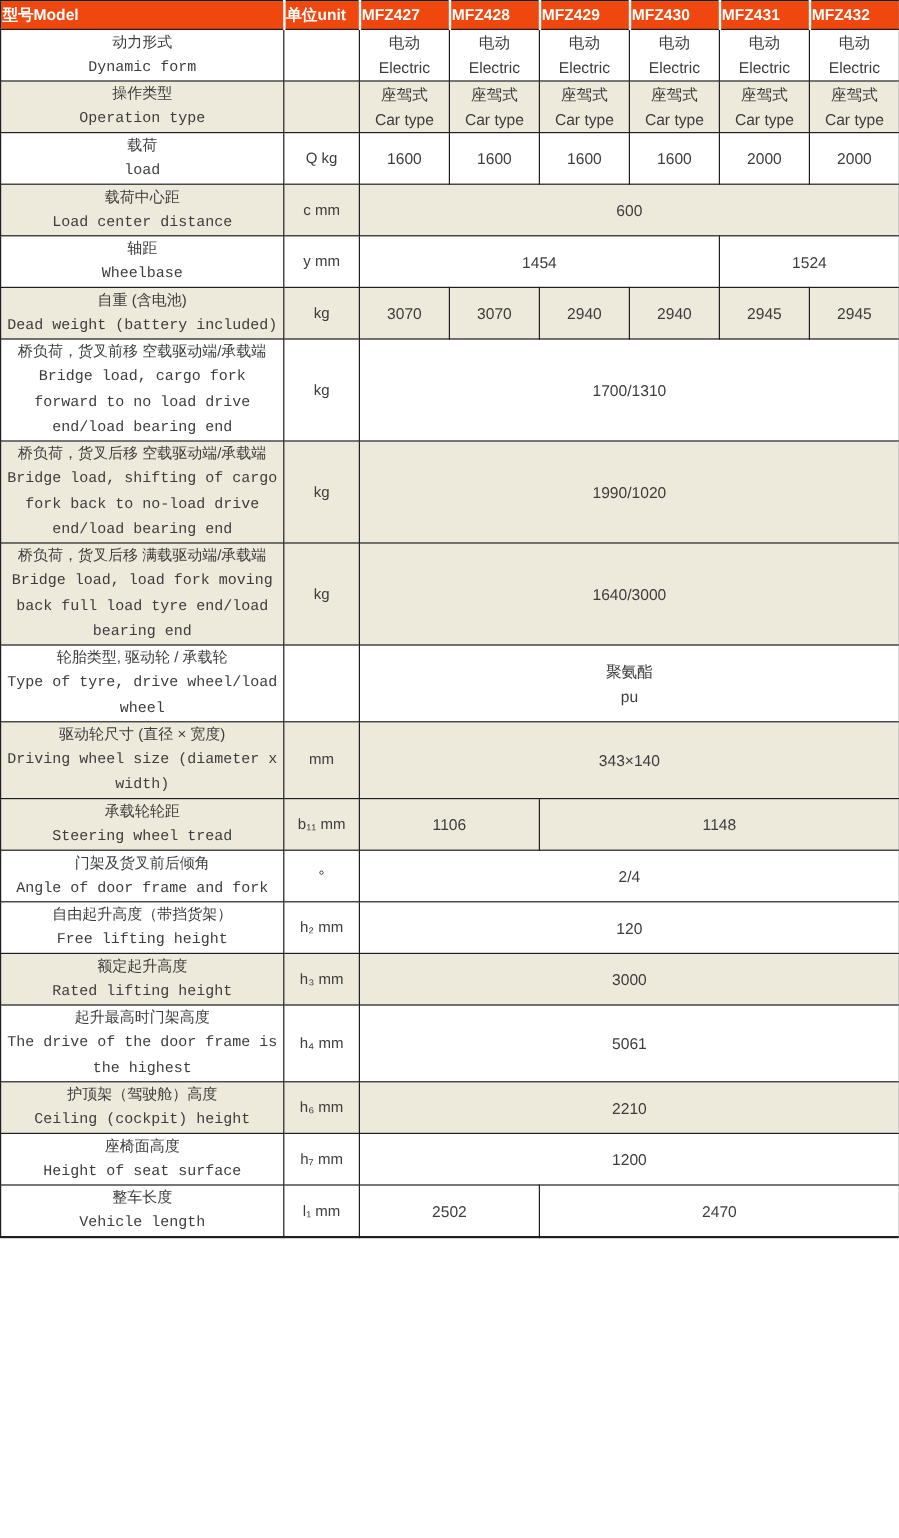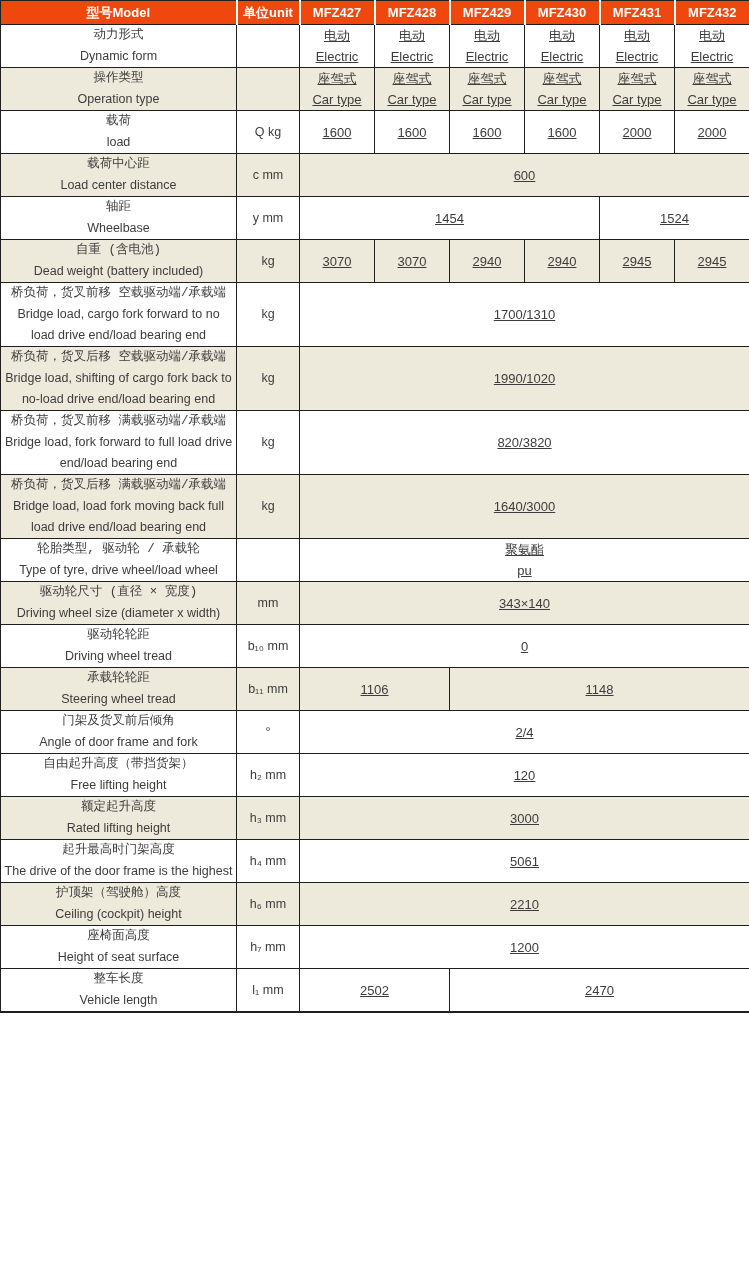--- a/index.html
+++ b/index.html
@@ -26,38 +26,38 @@
   thead th{
     background:var(--header-bg);
     color:var(--header-text);
     font-size:13px;
     font-weight:bold;
     height:24px;
     padding:2px 1px;
     border-top:1px solid var(--border);
     border-bottom:1px solid var(--border);
     border-right:2px solid #ffffff;
-    text-align:center;
+    text-align:left;
     vertical-align:middle;
   }
   thead th:last-child{border-right:1px solid var(--border);}
   tbody td{
     border:1px solid var(--border);
     text-align:center;
     vertical-align:middle;
     font-size:12.5px;
     line-height:21px;
     padding:0 3px;
     background:#ffffff;
   }
   tr.shaded td{background:var(--shaded-bg);}
-  td.label-cell .zh{display:block;font-family:Liberation Mono, monospace;}
-  td.label-cell .en{display:block;}
+  td.label-cell .zh{display:block;}
+  td.label-cell .en{display:block;font-family:Liberation Mono, monospace;}
   td.unit-cell{font-size:12.5px;}
-  td.value-cell{font-size:13px;white-space:pre-line;text-decoration:underline;}
+  td.value-cell{font-size:13px;white-space:pre-line;}
 </style>
 </head>
 <body>
 
 <table>
   <colgroup>
     <col class="c-label">
     <col class="c-unit">
     <col class="c-val">
       <col class="c-val">
@@ -169,60 +169,44 @@
         <td class="value-cell" colspan="6">1700/1310</td>
       </tr>
       <tr class="shaded">
         <td class="label-cell">
           <span class="zh">桥负荷，货叉后移 空载驱动端/承载端</span>
           <span class="en">Bridge load, shifting of cargo fork back to no-load drive end/load bearing end</span>
         </td>
         <td class="unit-cell">kg</td>
         <td class="value-cell" colspan="6">1990/1020</td>
       </tr>
-      <tr>
-        <td class="label-cell">
-          <span class="zh">桥负荷，货叉前移 满载驱动端/承载端</span>
-          <span class="en">Bridge load, fork forward to full load drive end/load bearing end</span>
-        </td>
-        <td class="unit-cell">kg</td>
-        <td class="value-cell" colspan="6">820/3820</td>
-      </tr>
       <tr class="shaded">
         <td class="label-cell">
           <span class="zh">桥负荷，货叉后移 满载驱动端/承载端</span>
-          <span class="en">Bridge load, load fork moving back full load drive end/load bearing end</span>
+          <span class="en">Bridge load, load fork moving back full load tyre end/load bearing end</span>
         </td>
         <td class="unit-cell">kg</td>
         <td class="value-cell" colspan="6">1640/3000</td>
       </tr>
       <tr>
         <td class="label-cell">
           <span class="zh">轮胎类型, 驱动轮 / 承载轮</span>
           <span class="en">Type of tyre, drive wheel/load wheel</span>
         </td>
         <td class="unit-cell"></td>
         <td class="value-cell" colspan="6">聚氨酯
 pu</td>
       </tr>
       <tr class="shaded">
         <td class="label-cell">
           <span class="zh">驱动轮尺寸 (直径 × 宽度)</span>
           <span class="en">Driving wheel size (diameter x width)</span>
         </td>
         <td class="unit-cell">mm</td>
         <td class="value-cell" colspan="6">343×140</td>
-      </tr>
-      <tr>
-        <td class="label-cell">
-          <span class="zh">驱动轮轮距</span>
-          <span class="en">Driving wheel tread</span>
-        </td>
-        <td class="unit-cell">b₁₀ mm</td>
-        <td class="value-cell" colspan="6">0</td>
       </tr>
       <tr class="shaded">
         <td class="label-cell">
           <span class="zh">承载轮轮距</span>
           <span class="en">Steering wheel tread</span>
         </td>
         <td class="unit-cell">b₁₁ mm</td>
         <td class="value-cell" colspan="2">1106</td>
         <td class="value-cell" colspan="4">1148</td>
       </tr>

